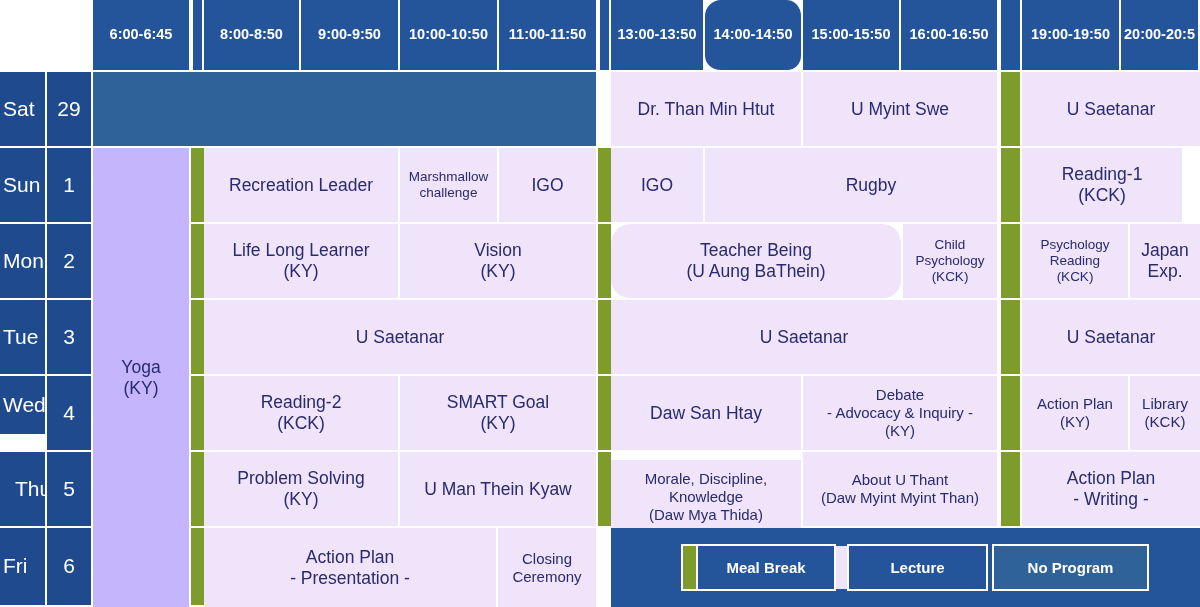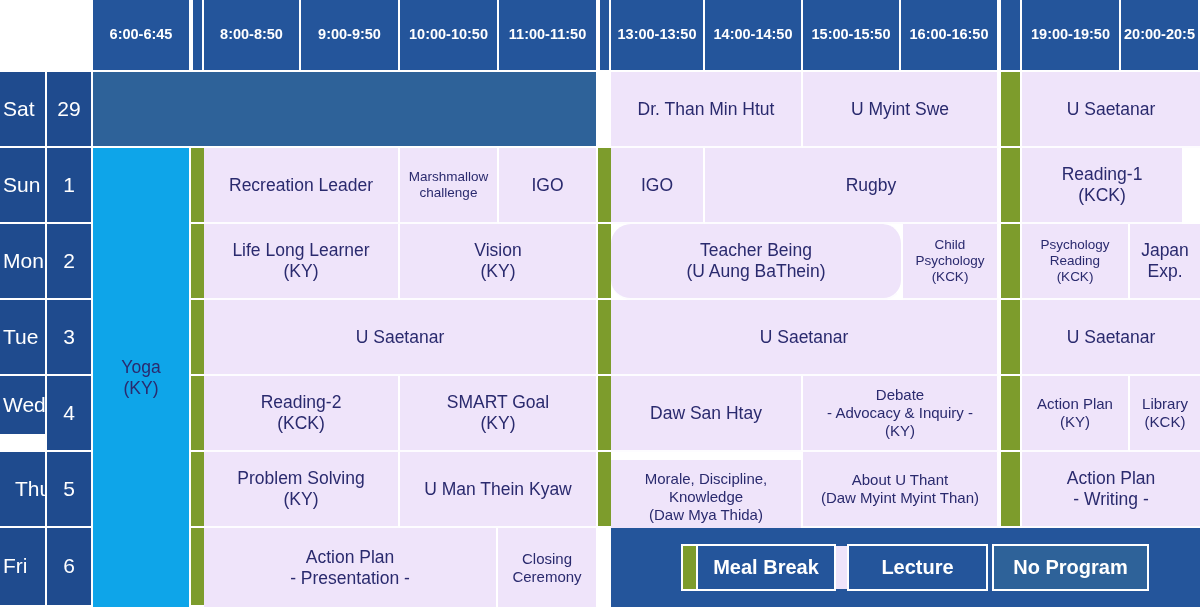--- a/index.html
+++ b/index.html
@@ -44,31 +44,31 @@
     color:#2a2a6e;
     font-size:17.5px;
     border-right:2px solid #ffffff;
     border-bottom:2px solid #fdfcff;
     flex-direction:column;
   }
   .sess.small { font-size:13.5px; }
   .sess.mid   { font-size:15px; }
   
   .yoga {
-    background:#0ea5e9; color:#2a2a6e; font-size:17.5px;
+    background:#c4b5fd; color:#2a2a6e; font-size:17.5px;
     flex-direction:column; border-right:2px solid #ffffff;
   }
   
   .green { background:#7d9c2c; border-bottom:2px solid #ffffff; }
   
   .noprog-dark { background:#2e6299; border-right:2px solid #ffffff; border-bottom:2px solid #ffffff; }
   .legend-box {
     position:absolute; border:2px solid #ffffff;
     display:flex; align-items:center; justify-content:center;
-    color:#ffffff; font-weight:bold; font-size:20px;
+    color:#ffffff; font-weight:bold; font-size:15px;
     background:#24559b;
   }
   .legend-swatch { position:absolute; background:#7d9c2c; }
   .legend-gap { position:absolute; background:#efe4fa; }
   .ln { display:block; }
 </style>
 </head>
 <body>
 
 <div id="sheet">
@@ -76,21 +76,21 @@
   <div class="cell" style="left:0;top:0;width:93px;height:72px;background:#ffffff;"></div>
 
   <div class="cell th-time" style="left:93px;top:0;width:98px;height:72px;">6:00-6:45</div>
   <div class="cell" style="left:191px;top:0;width:13px;height:72px;background:#24559b;border-left:2px solid #ffffff;border-right:2px solid #ffffff;border-bottom:2px solid #ffffff;"></div>
   <div class="cell th-time" style="left:204px;top:0;width:97px;height:72px;">8:00-8:50</div>
   <div class="cell th-time" style="left:301px;top:0;width:99px;height:72px;">9:00-9:50</div>
   <div class="cell th-time" style="left:400px;top:0;width:99px;height:72px;">10:00-10:50</div>
   <div class="cell th-time" style="left:499px;top:0;width:99px;height:72px;">11:00-11:50</div>
   <div class="cell" style="left:598px;top:0;width:13px;height:72px;background:#24559b;border-left:2px solid #ffffff;border-right:2px solid #ffffff;border-bottom:2px solid #ffffff;"></div>
   <div class="cell th-time" style="left:611px;top:0;width:94px;height:72px;">13:00-13:50</div>
-  <div class="cell th-time" style="left:705px;top:0;width:98px;height:72px;">14:00-14:50</div>
+  <div class="cell th-time" style="left:705px;top:0;width:98px;height:72px;border-radius:16px;">14:00-14:50</div>
   <div class="cell th-time" style="left:803px;top:0;width:98px;height:72px;">15:00-15:50</div>
   <div class="cell th-time" style="left:901px;top:0;width:98px;height:72px;">16:00-16:50</div>
   <div class="cell" style="left:999px;top:0;width:23px;height:72px;background:#24559b;border-left:2px solid #ffffff;border-right:2px solid #ffffff;border-bottom:2px solid #ffffff;"></div>
   <div class="cell th-time" style="left:1022px;top:0;width:99px;height:72px;">19:00-19:50</div>
   <div class="cell th-time" style="left:1121px;top:0;width:79px;height:72px;">20:00-20:5</div>
 
   <div class="cell th-day" style="left:0;top:72px;width:47px;height:76px;">Sat</div>
   <div class="cell th-date" style="left:47px;top:72px;width:46px;height:76px;">29</div>
   <div class="cell th-day" style="left:0;top:148px;width:47px;height:76px;">Sun</div>
   <div class="cell th-date" style="left:47px;top:148px;width:46px;height:76px;">1</div>

